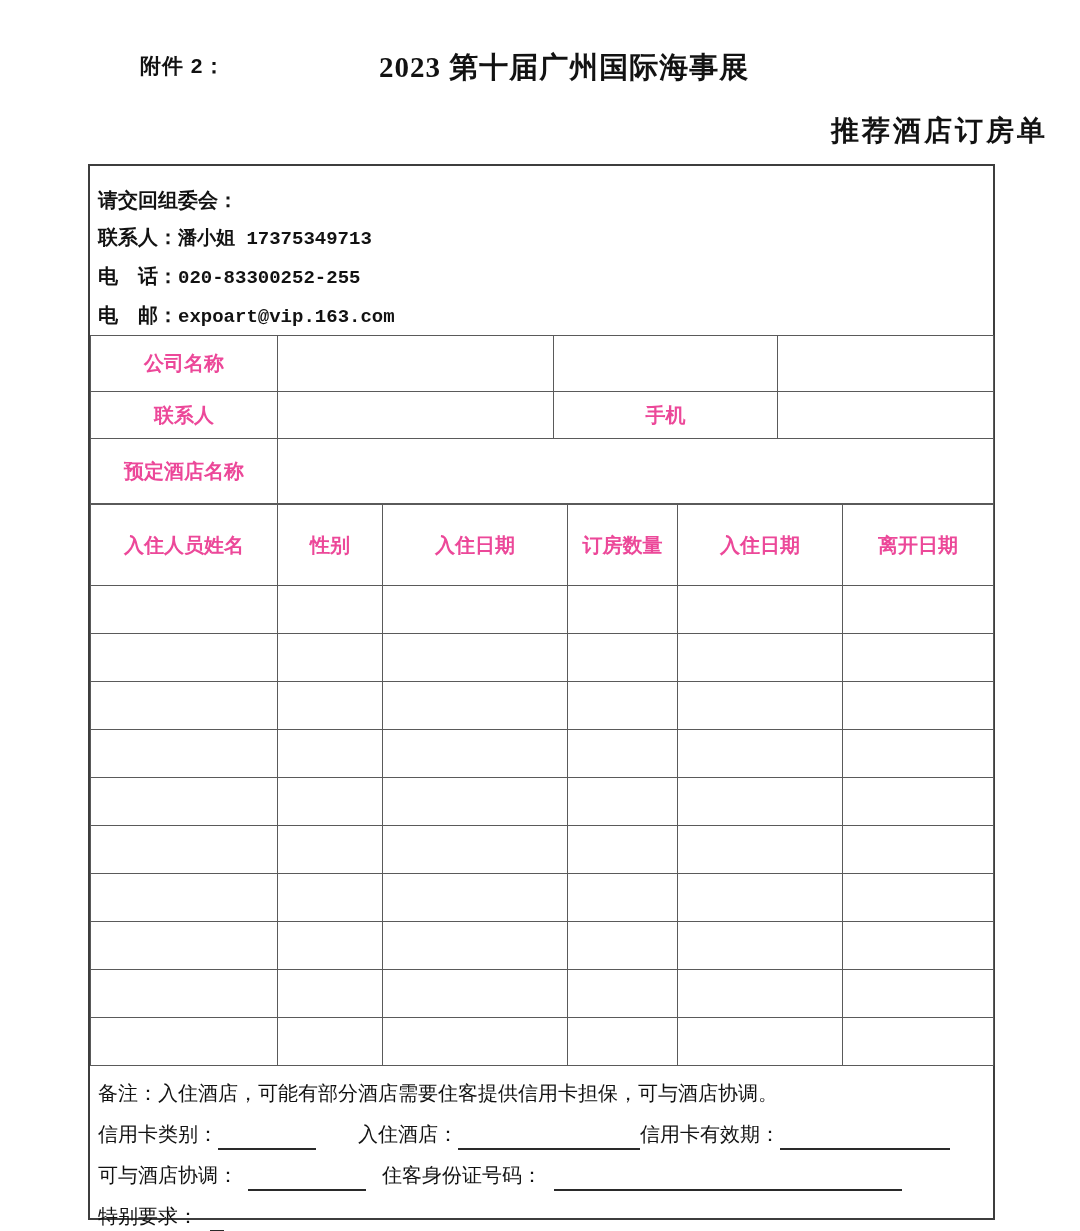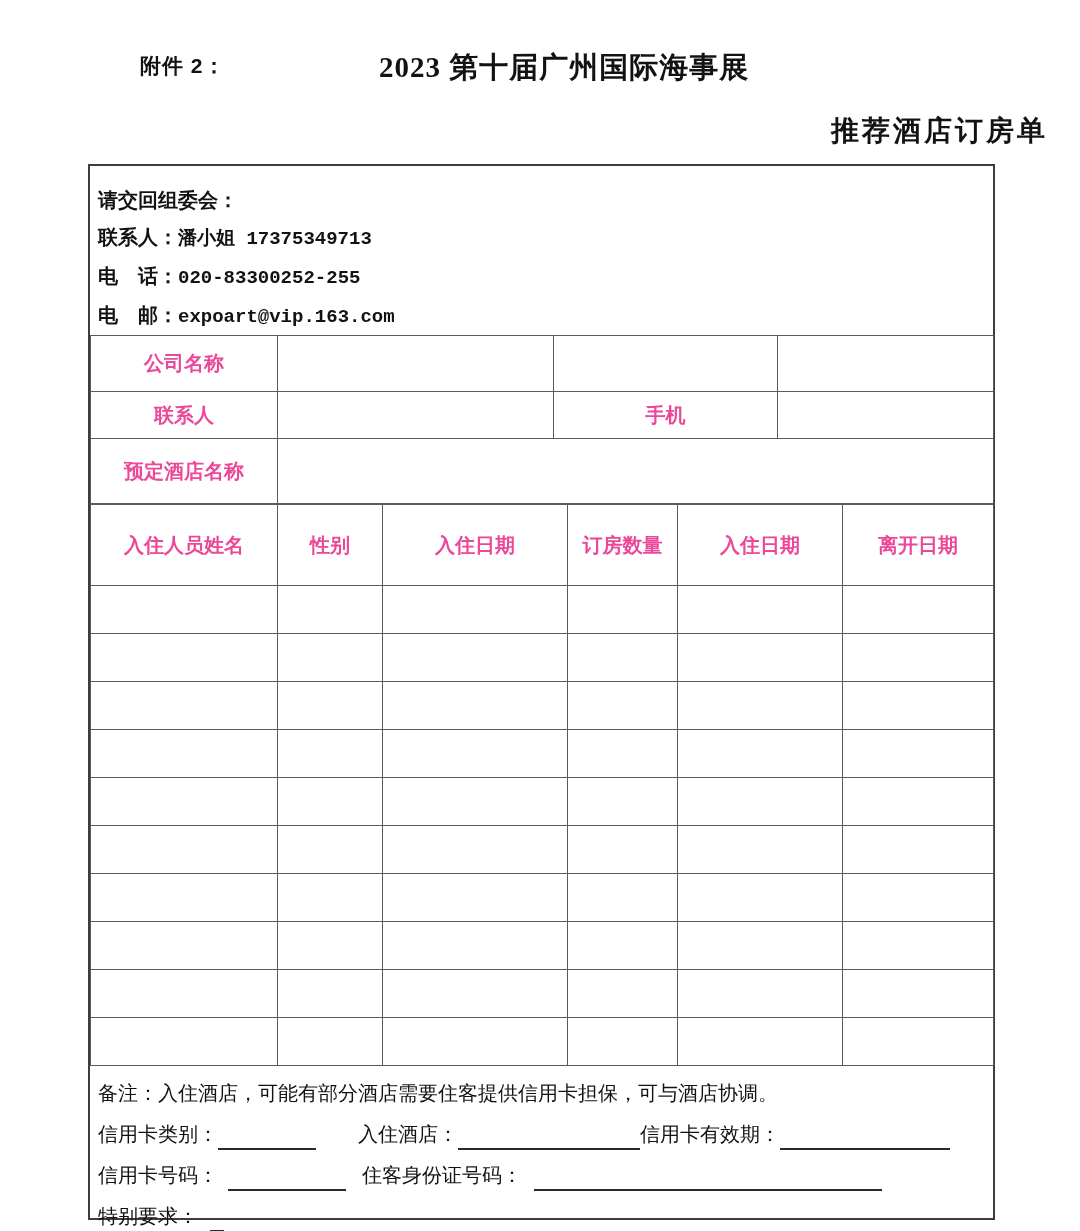--- a/index.html
+++ b/index.html
@@ -233,21 +233,21 @@
           </tr>
         </tbody>
     </table>
 
     <div class="notes">
       <div class="note-line">备注：入住酒店，可能有部分酒店需要住客提供信用卡担保，可与酒店协调。</div>
       <div class="note-line">
         <span>信用卡类别：</span><span class="blank w98"></span><span>入住酒店：</span><span class="blank w182"></span><span>信用卡有效期：</span><span class="blank w170"></span>
       </div>
       <div class="note-line">
-        <span>信用卡号码：</span><span class="blank w118"></span><span>住客身份证号码：</span><span class="blank w348"></span>
+        <span>可与酒店协调：</span><span class="blank w118"></span><span>住客身份证号码：</span><span class="blank w348"></span>
       </div>
       <div class="note-line">
         <span>特别要求：</span><span class="blank w14dark"></span><span class="blank light w314"></span>
       </div>
     </div>
 
   </div>
 </div>
 
 </body></html>

